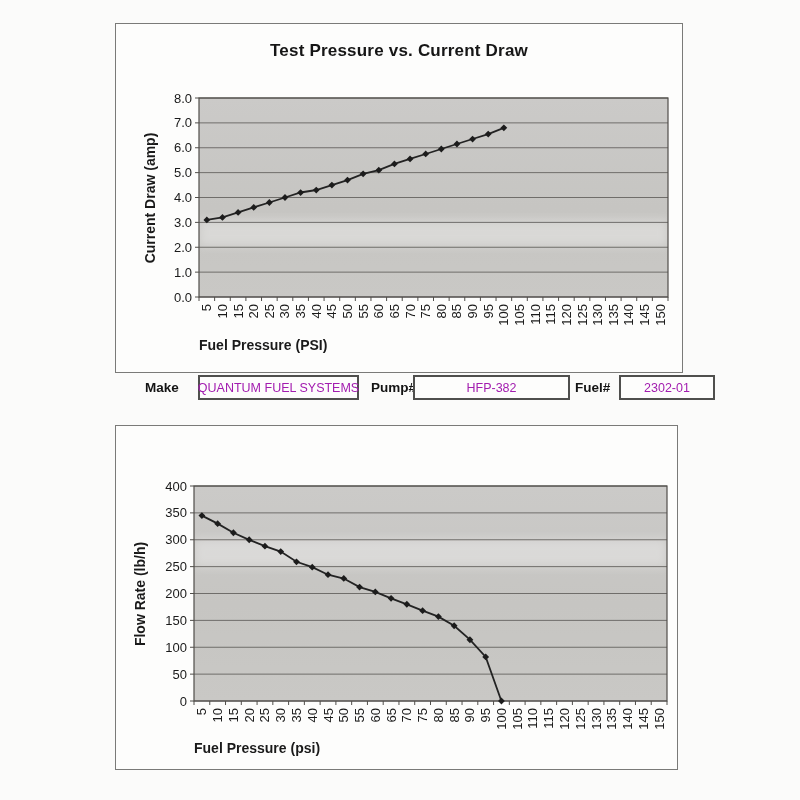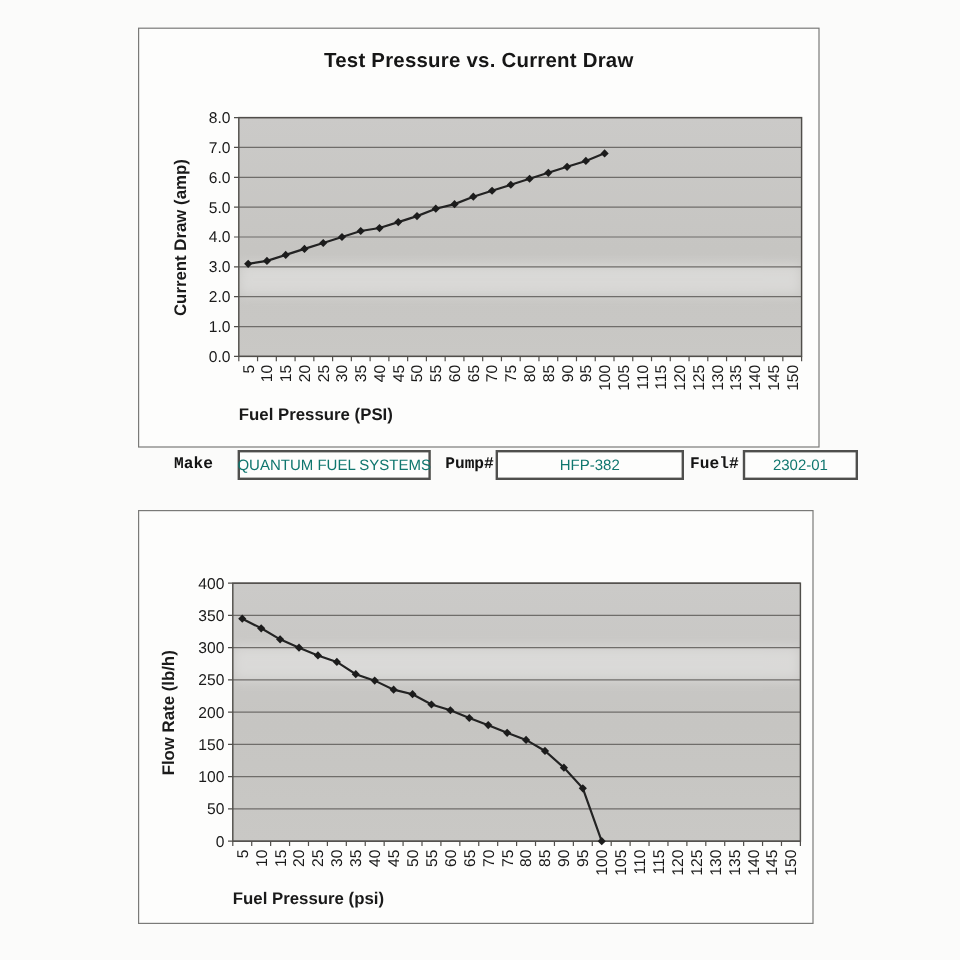--- a/index.html
+++ b/index.html
@@ -29,25 +29,25 @@
     width:160px;text-align:center;white-space:nowrap;
     transform:rotate(-90deg);
   }
   .panel1 .y-title{left:-46px;top:166px;}
   .panel2 .y-title{left:-56px;top:160px;}
   .x-title{
     position:absolute;font-weight:bold;font-size:14px;color:#1a1a1a;text-align:left;
   }
   .panel1 .x-title{left:83px;width:469px;top:313px;}
   .panel2 .x-title{left:78px;width:473px;top:314px;}
-  .f-label{position:absolute;font-weight:bold;font-size:13.5px;color:#141414;font-family:Liberation Mono, monospace;}
+  .f-label{position:absolute;font-weight:bold;font-size:13.5px;color:#141414;}
   .f-box{
     position:absolute;height:21px;border:2px solid #4f4f4d;background:#fdfdfc;
     display:flex;align-items:center;justify-content:center;
-    font-size:12.5px;color:#0f766e;white-space:nowrap;
+    font-size:12.5px;color:#a21caf;white-space:nowrap;
   }
   #box-make{left:198px;top:375px;width:157px;}
   #box-pump{left:413px;top:375px;width:153px;}
   #box-test{left:619px;top:375px;width:92px;}
   #lbl-make{left:145px;top:380px;}
   #lbl-pump{left:371px;top:380px;}
   #lbl-test{left:575px;top:380px;}
 </style>
 </head>
 <body>

